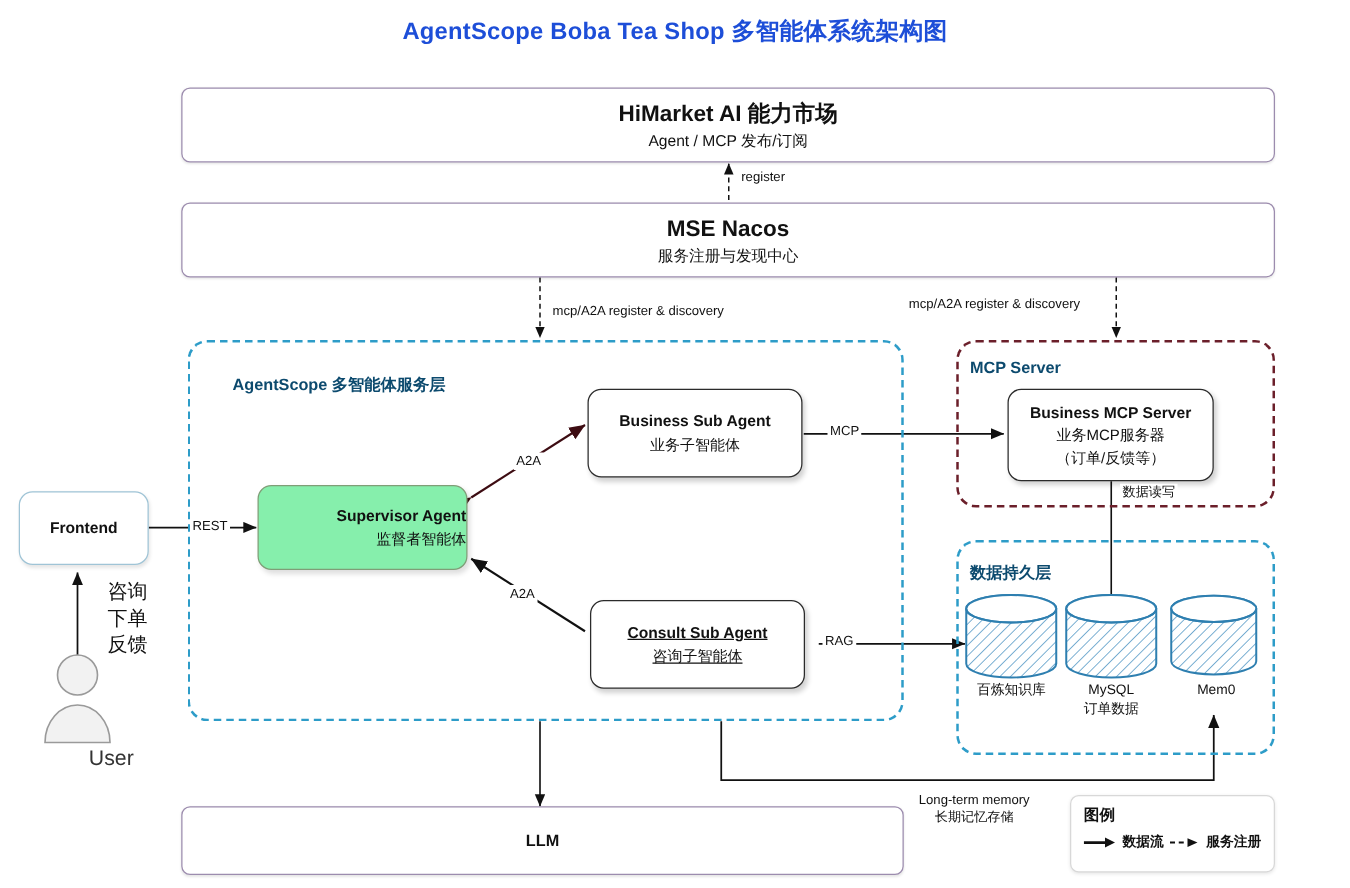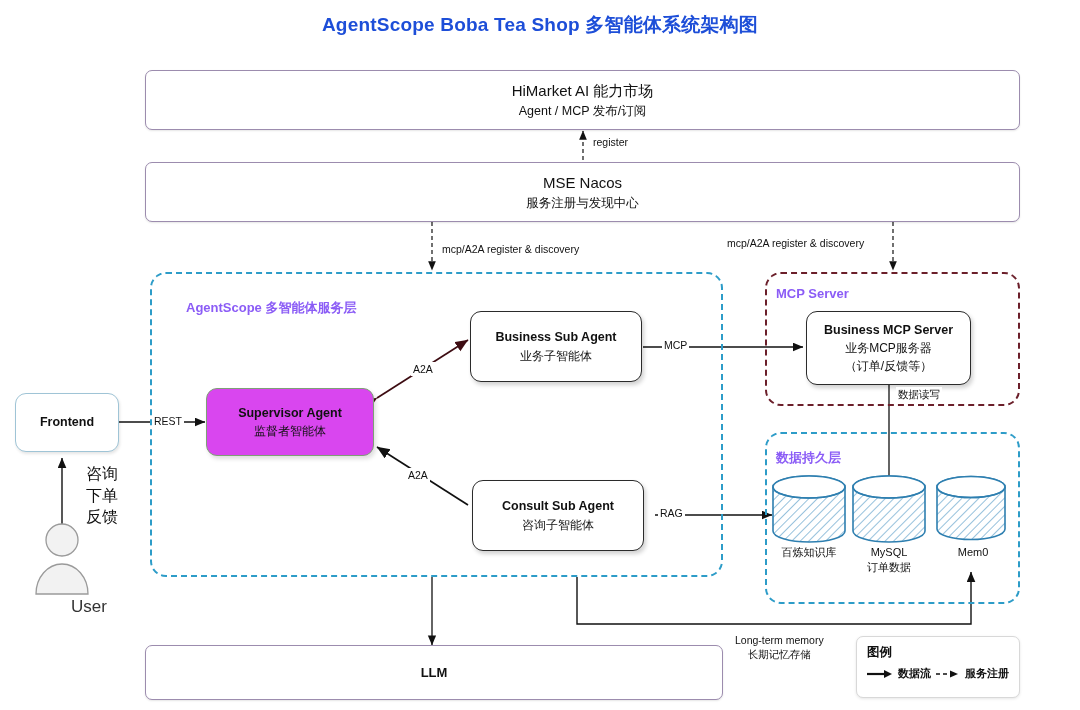--- a/index.html
+++ b/index.html
@@ -18,38 +18,38 @@
         align-items:center;justify-content:center;text-align:center;background:#fff;}
 
   .title{
     position:absolute;left:0;top:12px;width:1080px;text-align:center;
     font-size:19px;font-weight:bold;letter-spacing:.2px;color:#1d4ed8;
   }
 
   
   .bar{border:1.4px solid #9c8cae;border-radius:7px;background:#fff;
        box-shadow:0 1px 2px rgba(0,0,0,.10);}
-  .bar .l1{font-size:15px;font-weight:normal;line-height:1.45;}
+  .bar .l1{font-size:18px;font-weight:bold;line-height:1.45;}
   .bar .l2{font-size:12.5px;line-height:1.45;}
   .bar .single{font-size:13px;font-weight:bold;}
 
   
   .box{border:1.4px solid #2b2b2b;border-radius:11px;background:#fff;
        box-shadow:2px 3px 4px rgba(0,0,0,.18);}
   .box .en{font-size:12.5px;font-weight:bold;line-height:1.5;}
   .box .cn{font-size:12px;line-height:1.5;}
-  .box.green{border-color:#7f9e77;background:#d946ef;box-shadow:2px 3px 4px rgba(0,0,0,.13);}
+  .box.green{border-color:#7f9e77;background:#86efac;box-shadow:2px 3px 4px rgba(0,0,0,.13);align-items:flex-end;}
   .box.blue{border-color:#9fc4d6;box-shadow:1px 2px 3px rgba(0,0,0,.10);}
 
   
   .group{position:absolute;box-sizing:border-box;border-radius:16px;background:transparent;}
   .group.agentscope{border:2.4px dashed #2d9cc8;}
   .group.mcpserver{border:2.4px dashed #6b1f2a;}
   .group.datalayer{border:2.4px dashed #2d9cc8;}
-  .group-label{position:absolute;font-size:13px;font-weight:bold;color:#8b5cf6;white-space:nowrap;}
+  .group-label{position:absolute;font-size:13px;font-weight:bold;color:#0c4a6e;white-space:nowrap;}
 
   
   .elabel{position:absolute;font-size:10.5px;color:#111;white-space:nowrap;
           background:#fff;padding:0 2px;line-height:1.35;text-align:center;}
   .elabel.nb{background:transparent;}
   .cyl-cap{position:absolute;width:90px;left:-8px;top:76px;text-align:center;
            font-size:11px;line-height:1.35;color:#111;}
   .user-cap{position:absolute;width:90px;text-align:right;font-size:17px;color:#333;}
 
   
@@ -168,21 +168,21 @@
   <div class="node box green" style="left:206px;top:388px;width:168px;height:68px;">
     <div class="en">Supervisor Agent</div>
     <div class="cn">监督者智能体</div>
   </div>
 
   <div class="node box" style="left:470px;top:311px;width:172px;height:71px;">
     <div class="en">Business Sub Agent</div>
     <div class="cn">业务子智能体</div>
   </div>
 
-  <div class="node box" style="left:472px;top:480px;width:172px;height:71px;">
+  <div class="node box" style="left:472px;top:480px;width:172px;height:71px;text-decoration:underline;">
     <div class="en">Consult Sub Agent</div>
     <div class="cn">咨询子智能体</div>
   </div>
 
   <div class="node box" style="left:806px;top:311px;width:165px;height:74px;">
     <div class="en">Business MCP Server</div>
     <div class="cn">业务MCP服务器</div>
     <div class="cn">（订单/反馈等）</div>
   </div>
 

